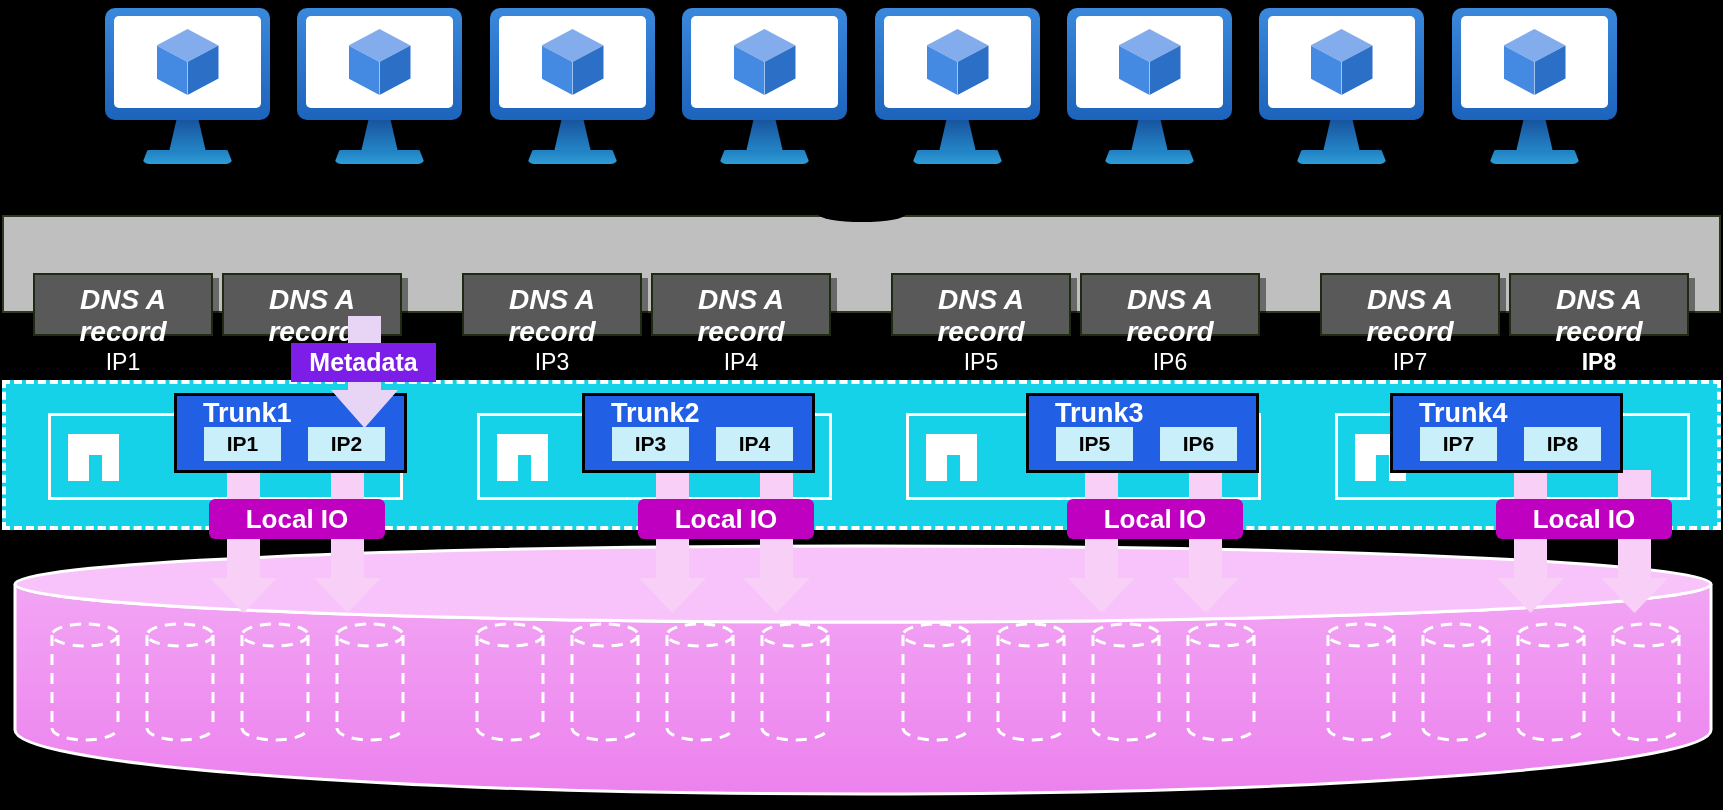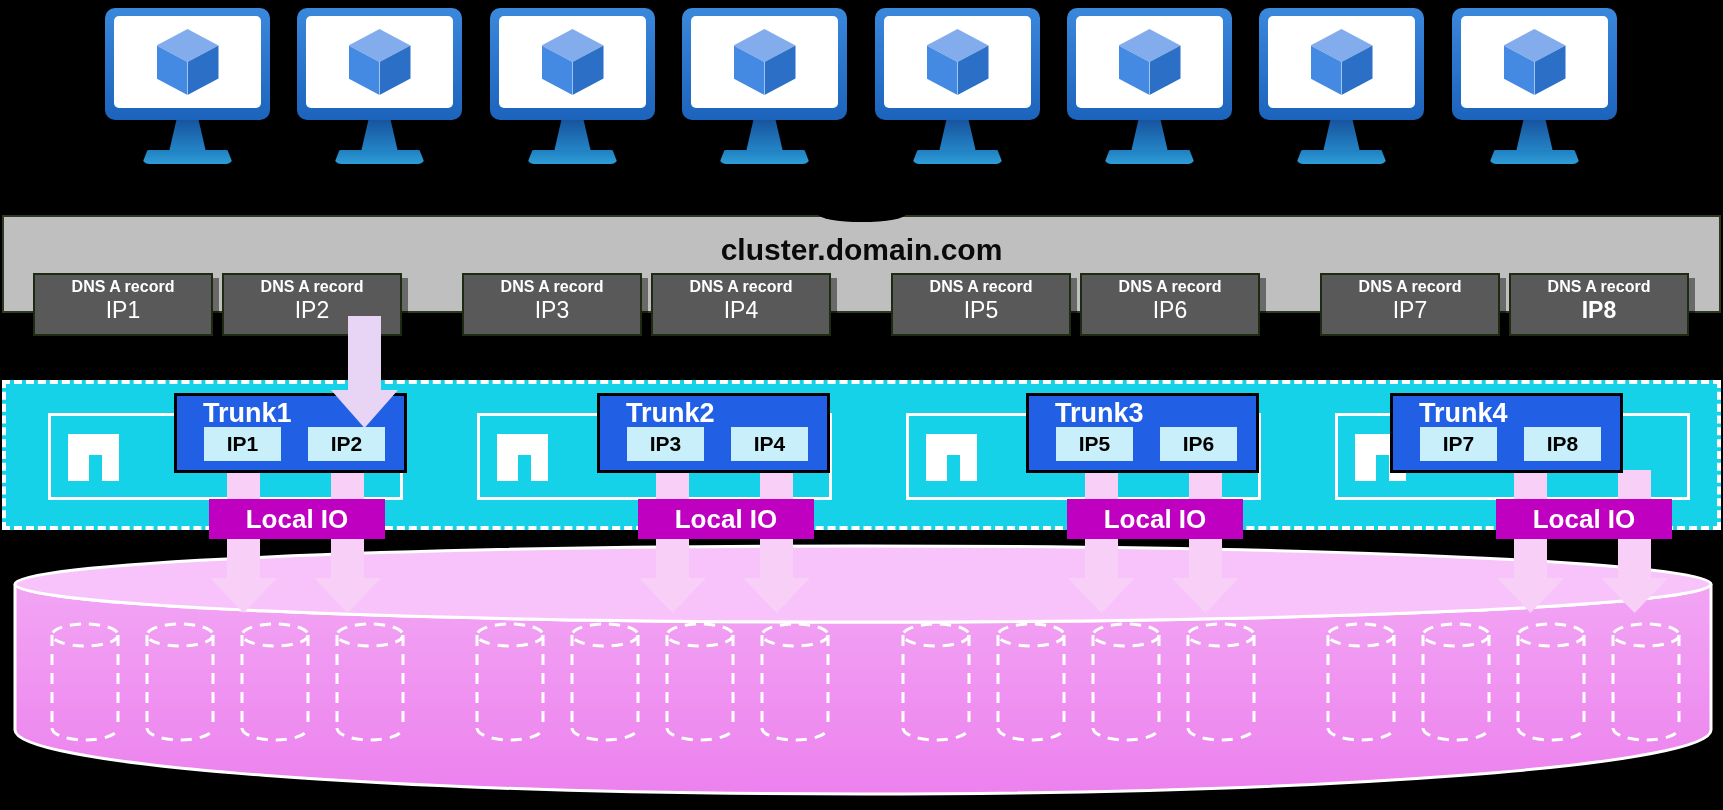--- a/index.html
+++ b/index.html
@@ -31,21 +31,21 @@
   
   .gray-bar { position:absolute; left:2px; top:215px; width:1719px; height:98px;
               background:#BFBFBF; border:2px solid #2E3A20; z-index:1; }
   .notch    { position:absolute; left:818px; top:206px; width:88px; height:16px;
               background:#000; border-radius:50%; z-index:2; }
   .title    { position:absolute; left:0; top:233px; width:1723px; text-align:center;
               font-size:30px; font-weight:bold; color:#0a0a0a; z-index:3; }
   .dns-box  { position:absolute; top:273px; width:180px; height:63px; background:#595959;
               border:2px solid #1E2A12; box-shadow:6px 5px 0 rgba(0,0,0,.45);
               z-index:4; color:#fff; text-align:center; }
-  .dns-box .l1 { font-weight:bold; font-size:16px; margin-top:3px; }
+  .dns-box .l1 { font-weight:bold; font-size:28px; margin-top:9px;font-style:italic; }
   .dns-box .l2 { font-size:23px; margin-top:1px; }
   .dns-box .l2.b { font-weight:bold; }
 
   
   .mshaft { position:absolute; left:348px; top:316px; width:33px; height:76px;
             background:#E8D5F6; z-index:11; }
   .mhead  { position:absolute; left:331px; top:390px; width:67px; height:38px;
             background:#E8D5F6; clip-path:polygon(0 0,100% 0,50% 100%); z-index:11; }
   .metadata-box { position:absolute; left:291px; top:343px; width:145px; height:39px;
             background:#7D1EE8; z-index:12; color:#fff; font-weight:bold; font-size:25px;
@@ -59,21 +59,21 @@
   .nicon i { display:block; position:absolute; left:21px; bottom:0; width:13px; height:26px;
              background:#15D2E8; }
   .conn  { position:absolute; top:470px; width:33px; height:70px; background:#F7CFF7; z-index:8; }
   .trunk { position:absolute; top:393px; width:233px; height:80px; background:#2160E4;
            border:3px solid #000; z-index:9; }
   .tlabel { position:absolute; left:26px; top:2px; color:#fff; font-weight:bold; font-size:27px; }
   .chip  { position:absolute; top:31px; width:77px; height:34px; background:#C8EFFA; color:#000;
            font-weight:bold; font-size:21px; text-align:center; line-height:34px; z-index:10; }
   .localio { position:absolute; top:499px; width:176px; height:40px; background:#C000C0;
              z-index:13; color:#fff; font-weight:bold; font-size:26px; text-align:center;
-             line-height:40px; }
+             line-height:40px;border-radius:6px; }
 
   
   .ashaft { position:absolute; top:539px; width:33px; height:41px; background:#F7CFF7; z-index:6; }
   .ahead  { position:absolute; top:578px; width:67px; height:35px; background:#F7CFF7;
             clip-path:polygon(0 0,100% 0,50% 100%); z-index:6; }
 
   
   #pool { position:absolute; left:8px; top:540px; z-index:3; }
   .diskgroup { position:absolute; top:620px; display:flex; gap:19px; z-index:4; }
   .cyl ellipse, .cyl path { fill:none; stroke:#fff; stroke-width:3; stroke-dasharray:11 8; }
@@ -185,21 +185,20 @@
         </div>
       </div>
     </div>
     <div class="neck"></div>
     <div class="mbase"></div>
   </div>
     </div>
 
   <div class="gray-bar"></div>
   <div class="notch"></div>
-  <div class="title">cluster.domain.com</div>
   <div id="dnsrow">
       <div class="dns-box" style="left:33px">
     <div class="l1">DNS A record</div>
     <div class="l2">IP1</div>
   </div>
       <div class="dns-box" style="left:222px">
     <div class="l1">DNS A record</div>
     <div class="l2">IP2</div>
   </div>
       <div class="dns-box" style="left:462px">
@@ -223,20 +222,23 @@
     <div class="l2">IP7</div>
   </div>
       <div class="dns-box" style="left:1509px">
     <div class="l1">DNS A record</div>
     <div class="l2 b">IP8</div>
   </div>
     </div>
 
   <div class="mshaft"></div>
   <div class="mhead"></div>
+  <div class="metadata-box">
+    <span>Metadata</span>
+  </div>
 
   <div class="cyan-band"></div>
   <div id="trunks">
   <div class="node" style="left:48px"></div>
   <div class="nicon" style="left:68px">
         <i></i>
       </div>
   <div class="conn" style="left:227px"></div>
   <div class="conn" style="left:331px"></div>
   <div class="ashaft" style="left:227px"></div>
@@ -252,21 +254,21 @@
   <div class="node" style="left:477px"></div>
   <div class="nicon" style="left:497px">
         <i></i>
       </div>
   <div class="conn" style="left:656px"></div>
   <div class="conn" style="left:760px"></div>
   <div class="ashaft" style="left:656px"></div>
   <div class="ashaft" style="left:760px"></div>
   <div class="ahead" style="left:639px"></div>
   <div class="ahead" style="left:743px"></div>
-  <div class="trunk" style="left:597px">
+  <div class="trunk" style="left:582px">
     <div class="tlabel">Trunk2</div>
     <div class="chip" style="left:27px">IP3</div>
     <div class="chip" style="left:131px">IP4</div>
   </div>
   <div class="localio" style="left:638px">Local IO</div>
   <div class="node" style="left:906px"></div>
   <div class="nicon" style="left:926px">
         <i></i>
       </div>
   <div class="conn" style="left:1085px"></div>

